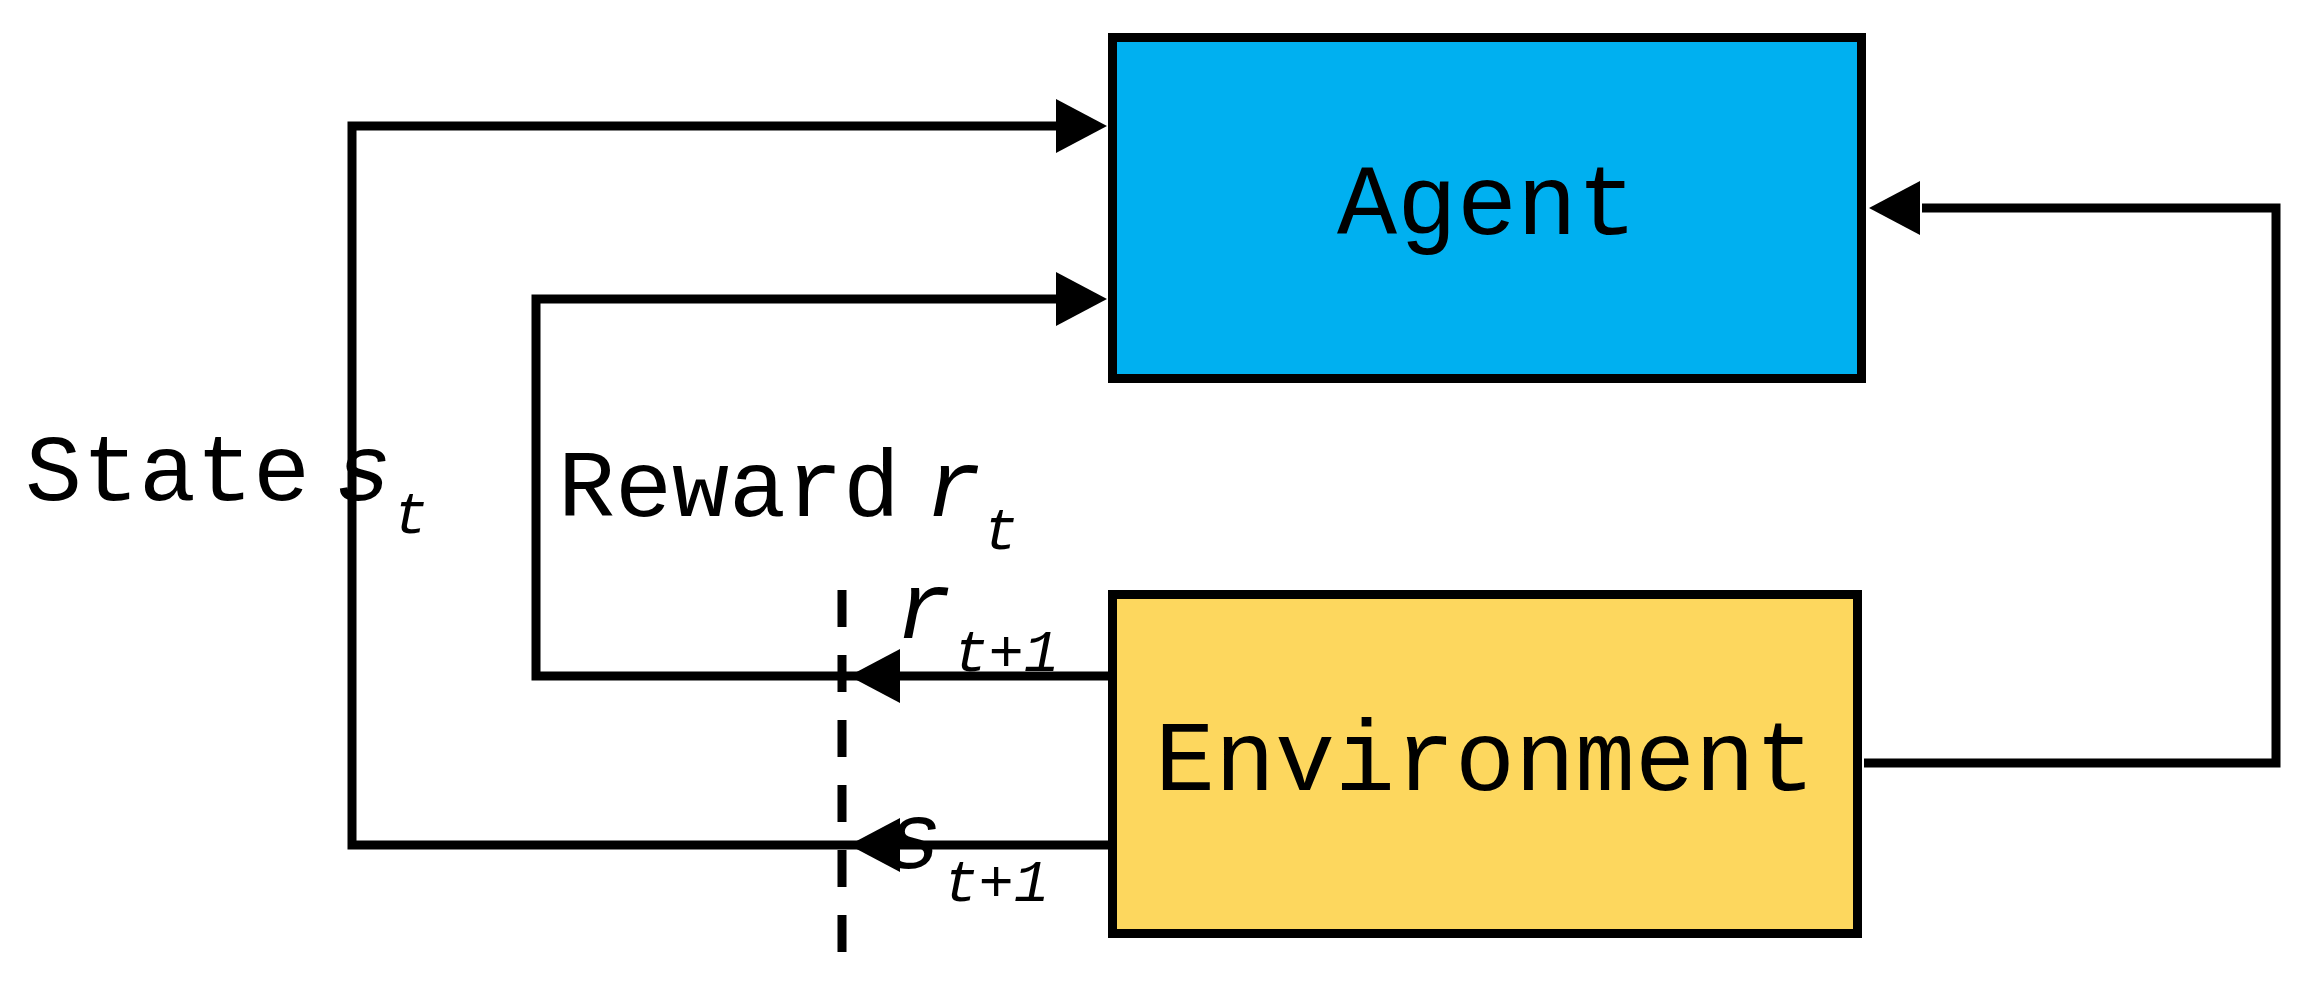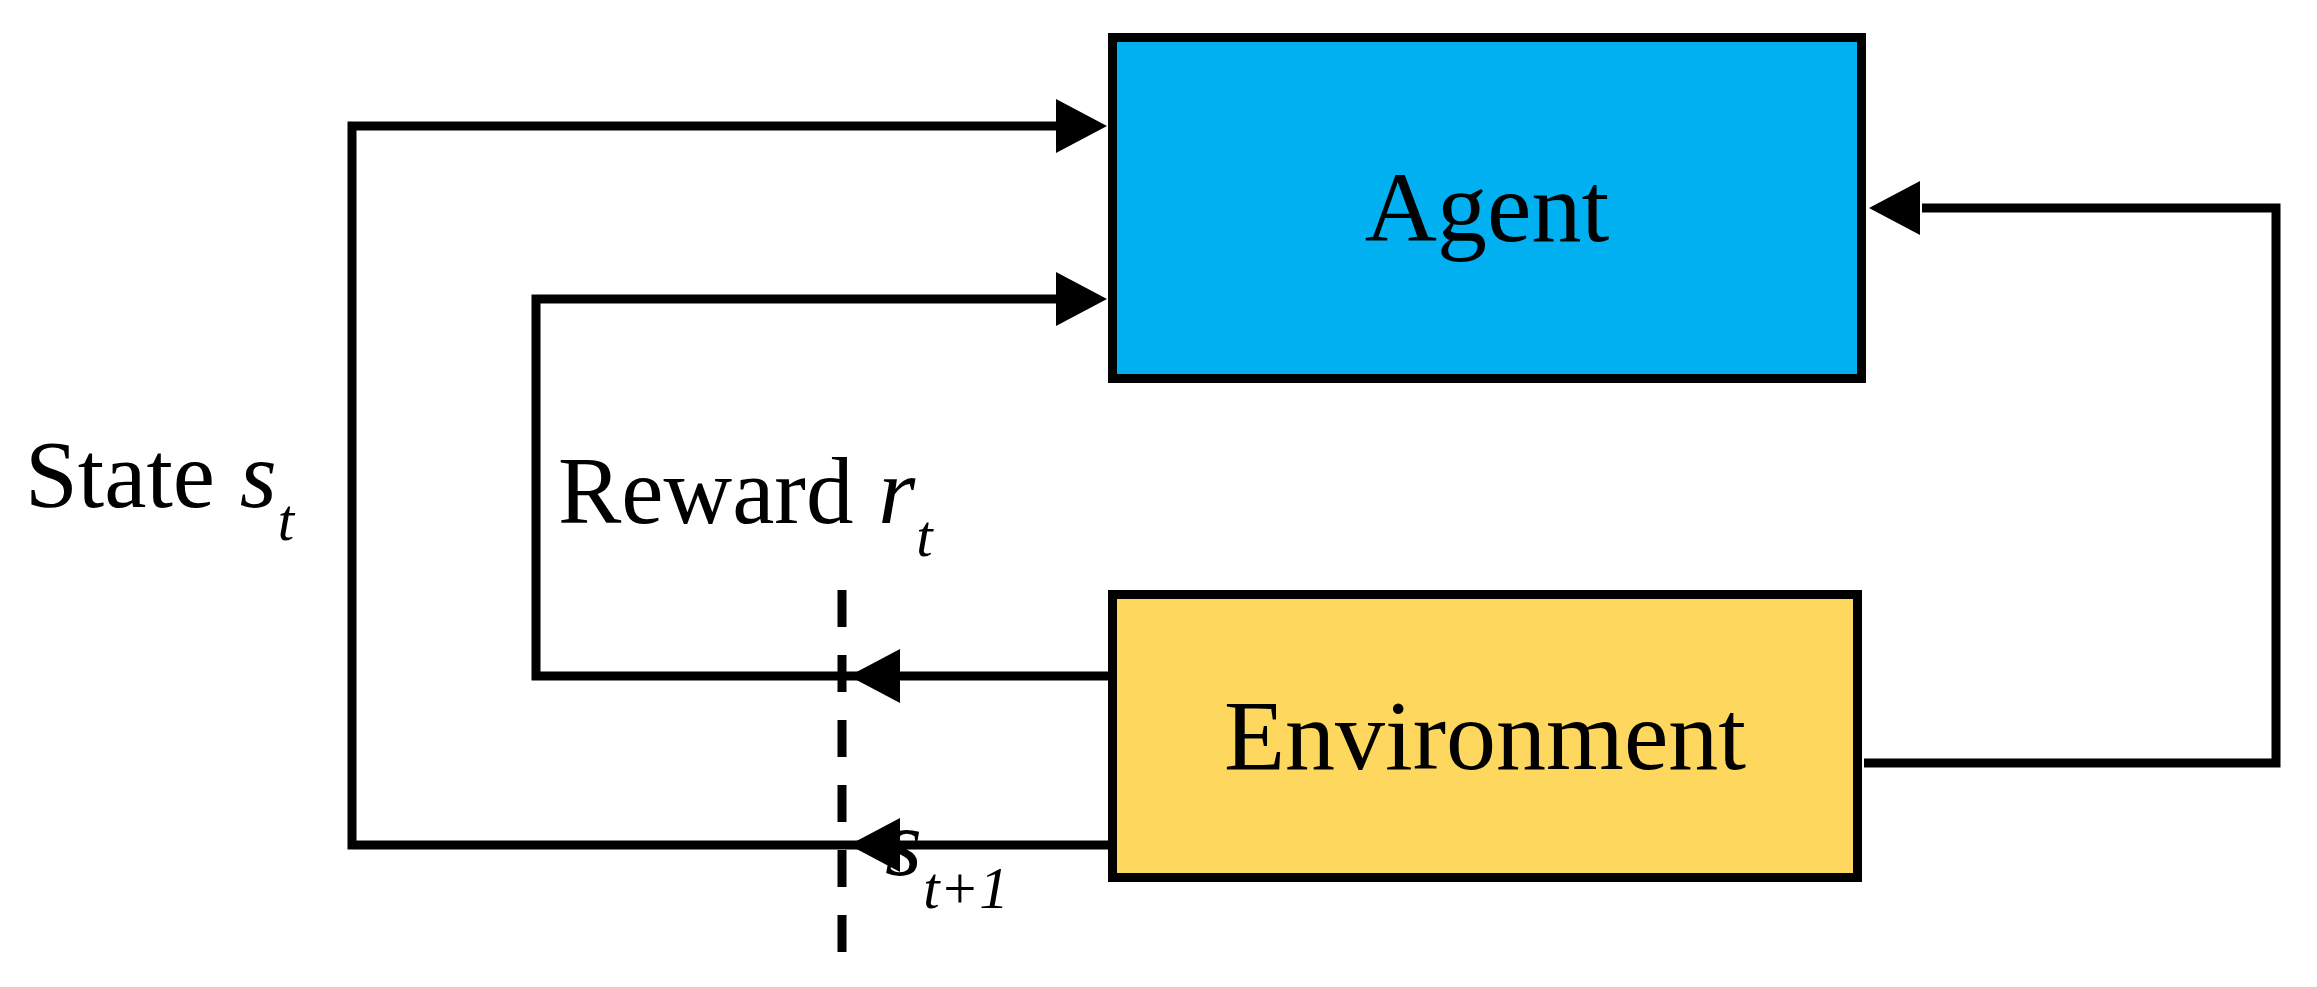--- a/index.html
+++ b/index.html
@@ -1,42 +1,42 @@
 <!DOCTYPE html>
 <html><head>
 <meta charset="utf-8">
 <style>
   html, body { margin: 0; padding: 0; background: #ffffff; }
   #canvas {
     position: relative;
     width: 2317px;
     height: 987px;
     background: #ffffff;
-    font-family: Liberation Serif, serif;
+    font-family: Liberation Mono, monospace;
     overflow: hidden;
   }
   svg.wires {
     position: absolute;
     left: 0; top: 0;
     width: 2317px; height: 987px;
     pointer-events: none;
   }
   .node {
     position: absolute;
     box-sizing: border-box;
     border: 9px solid #000000;
     display: flex;
     align-items: center;
     justify-content: center;
     font-size: 100px;
     color: #000000;
     line-height: 1;
   }
   .node.agent   { left: 1108px; top: 33px;  width: 758px; height: 350px; }
-  .node.envbox  { left: 1108px; top: 590px; width: 754px; height: 292px; }
+  .node.envbox  { left: 1108px; top: 590px; width: 754px; height: 348px; }
   .lbl {
     position: absolute;
     font-size: 95px;
     color: #000000;
     line-height: 1;
     white-space: nowrap;
   }
   .lbl .var { font-style: italic; }
   .lbl .var.spaced { margin-left: 0.26em; }
   .lbl sub.var {
@@ -86,18 +86,21 @@
 
   <div class="lbl state">
     <span>State</span><span class="var spaced">s</span><sub class="var">t</sub>
   </div>
 
   <div class="lbl reward">
     <span>Reward</span><span class="var spaced">r</span><sub class="var">t</sub>
   </div>
 
 
+  <div class="lbl rnext">
+    <span class="var">r</span><sub class="var">t+1</sub>
+  </div>
 
   <div class="lbl snext">
     <span class="var">s</span><sub class="var">t+1</sub>
   </div>
 
 </div>
 
 </body></html>

